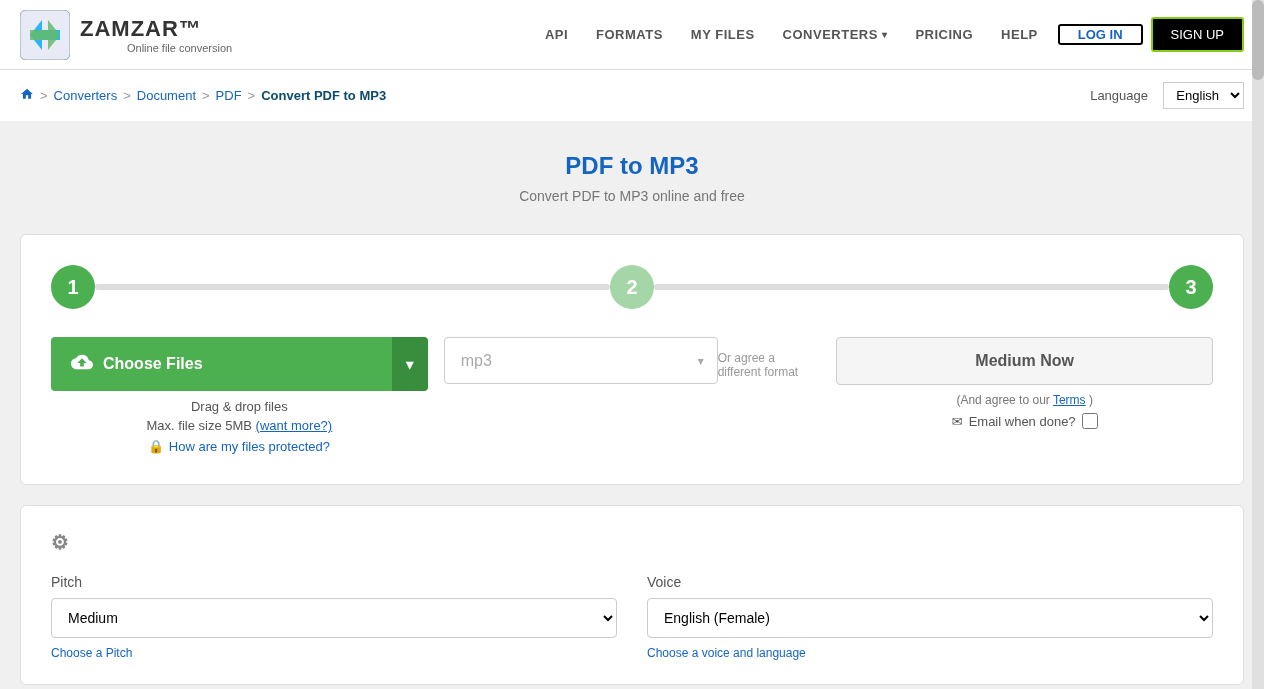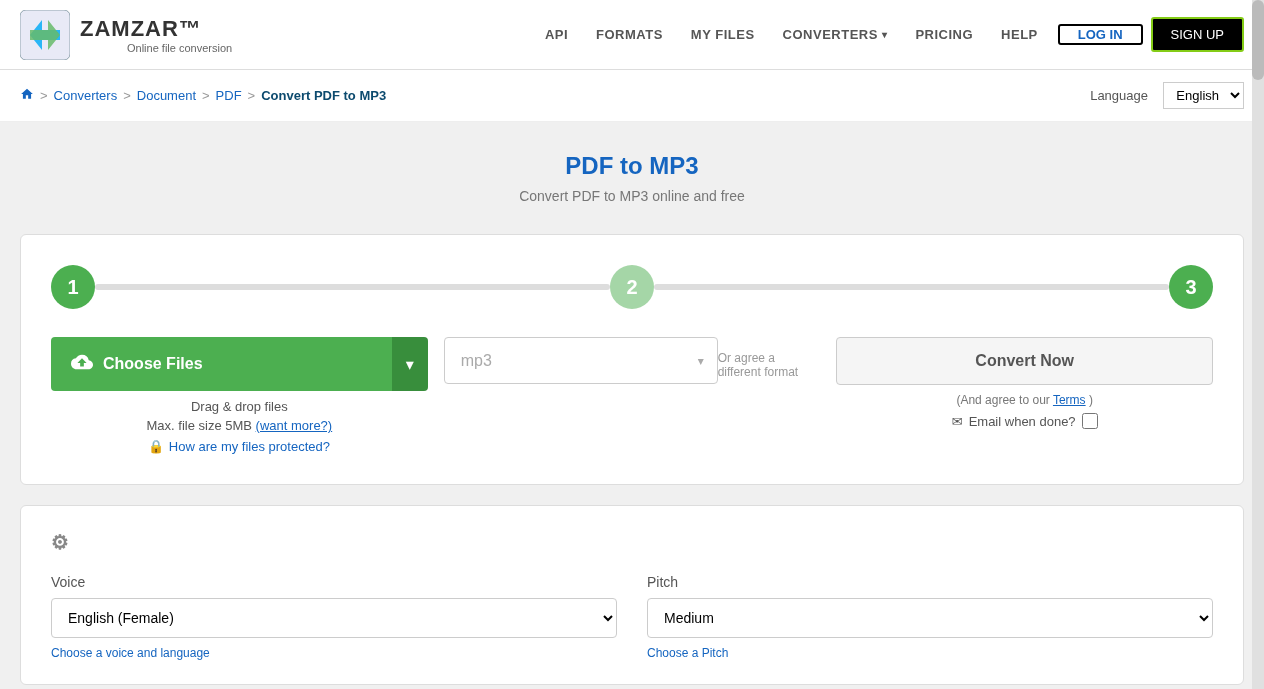--- a/index.html
+++ b/index.html
@@ -482,21 +482,21 @@
         <div id="format-select-wrapper">
           <select id="format-select">
             <option>mp3</option>
           </select>
           <span id="format-caret">▾</span>
         </div>
         <div id="format-subtitle">Or agree a different format</div>
       </div>
 
       <div id="convert-area">
-        <button id="convert-btn">Convert Now</button>
+        <button id="convert-btn">Medium Now</button>
         <div id="agree-text">
           <span>(And agree to our</span>
           <a id="terms-link" href="#">Terms</a>
           <span>)</span>
         </div>
         <div id="email-row">
           <span>✉</span>
           <span>Email when done?</span>
           <input type="checkbox" id="email-checkbox" style="">
         </div>
@@ -504,33 +504,33 @@
 
     </div>
   </div>
 
   <div id="advanced-card">
     <div id="advanced-header">
       <span id="gear-icon">⚙</span>
     </div>
     <div id="advanced-fields">
       <div class="field-group">
+        <label class="field-label">Pitch</label>
+        <select class="field-select">
+          <option>Medium</option>
+        </select>
+        <span class="field-hint">Choose a Pitch</span>
+      </div>
+      <div class="field-group">
         <label class="field-label">Voice</label>
         <select class="field-select">
           <option>English (Female)</option>
         </select>
         <span class="field-hint">Choose a voice and language</span>
       </div>
-      <div class="field-group">
-        <label class="field-label">Pitch</label>
-        <select class="field-select">
-          <option>Medium</option>
-        </select>
-        <span class="field-hint">Choose a Pitch</span>
-      </div>
     </div>
   </div>
 
 </div>
 
 <div id="scrollbar">
   <div id="scrollbar-thumb"></div>
 </div>
 
 </body></html>

